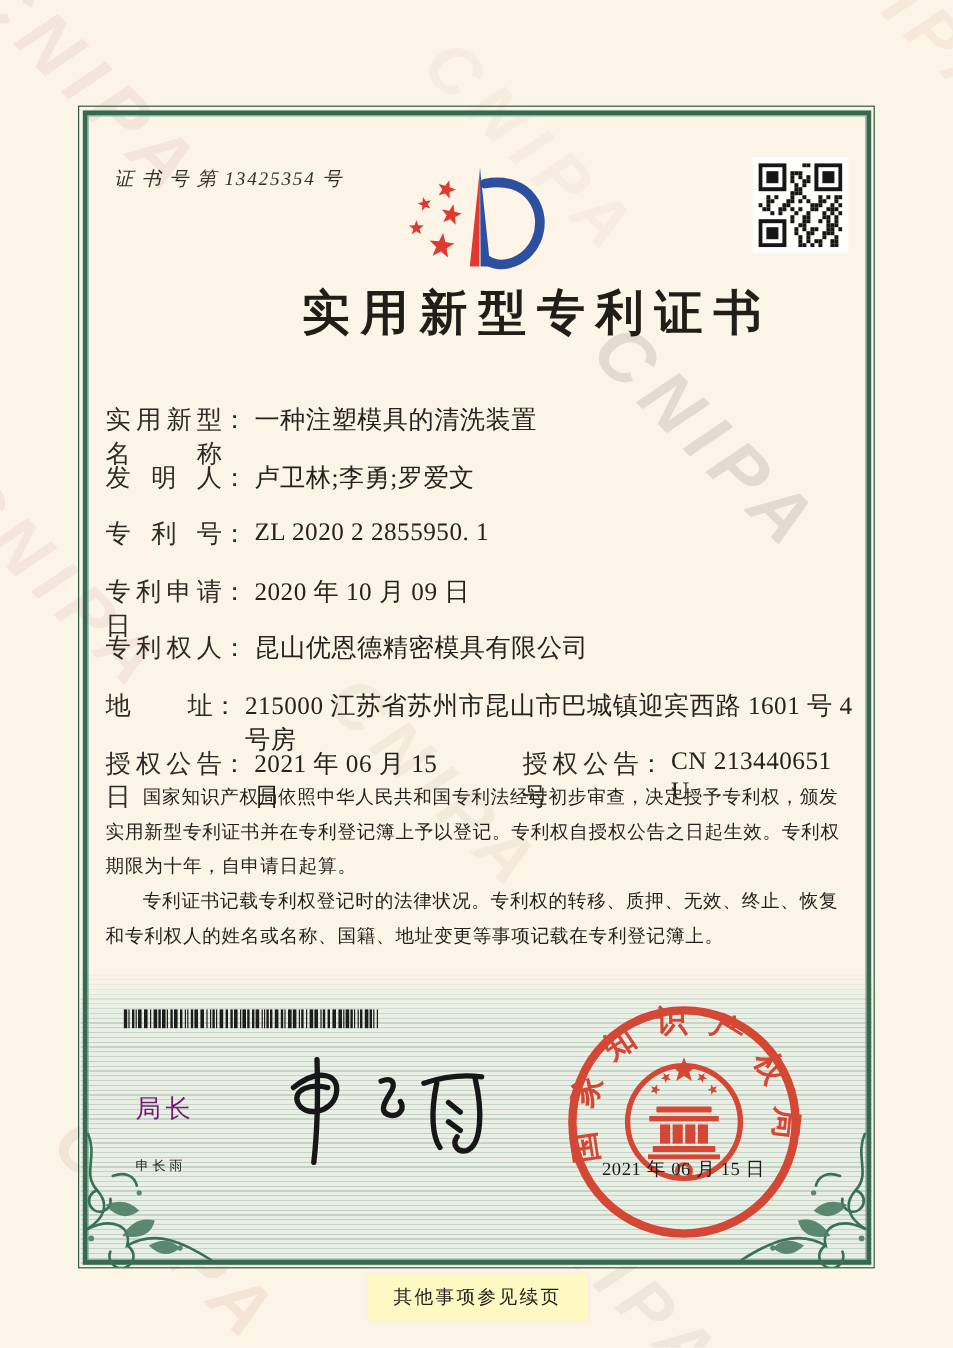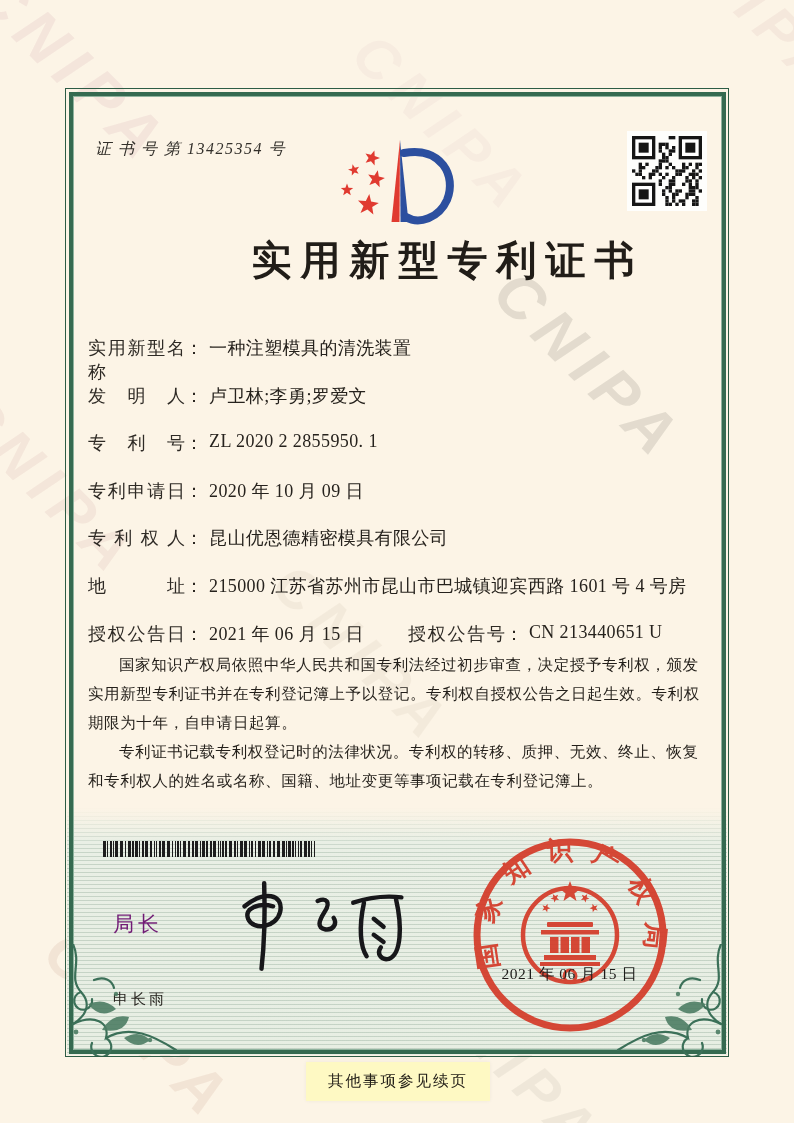--- a/index.html
+++ b/index.html
@@ -23,36 +23,36 @@
   #cert-border .inner{position:absolute;inset:2.5px;border:4px solid #356a50;
         box-shadow:inset 0 0 0 1px #8fb39e;}
   .content{z-index:5;}
   
   #cert-no{left:95px;top:139px;font-size:16px;letter-spacing:1.5px;color:#33302b;font-style:italic;}
   #title{left:65px;top:233px;width:765px;text-align:center;font-size:40px;font-weight:bold;
          letter-spacing:9px;color:#211d18;}
   #logo{left:325px;top:124px;}
   #qr-wrap{left:627px;top:131px;background:#fefefc;padding:5px;line-height:0;}
   
-  #fields{left:88px;top:336px;width:626px;font-size:18px;}
+  #fields{left:88px;top:336px;width:626px;font-size:21px;}
   .frow{height:47.6px;display:flex;align-items:flex-start;}
   .flabel{display:inline-block;width:97px;text-align:justify;text-align-last:justify;color:#2e2a25;}
   .fcolon{margin-right:6px;}
   .fvalue{letter-spacing:.4px;color:#26221d;}
   .fgroup{display:flex;}
   .fgroup.right{margin-left:44px;}
   
   #paras{left:88px;top:650px;width:622px;font-size:15.5px;line-height:29px;
          letter-spacing:.6px;color:#231f1a;}
   #paras p{margin:0;text-indent:2em;}
   
   #barcode-wrap{left:103px;top:841px;line-height:0;}
   
   #sig-role{left:113px;top:910px;font-size:21px;letter-spacing:4px;color:#701a75;}
-  #sig-name{left:113px;top:990px;font-size:15px;letter-spacing:3px;color:#26231e;}
+  #sig-name{left:113px;top:964px;font-size:11px;letter-spacing:3px;color:#26231e;}
   #sig-hand{left:203px;top:876px;}
   
   #seal{left:470px;top:835px;}
   #seal-date{left:487px;top:964px;width:165px;text-align:center;font-size:15.5px;
              color:#1d1c1a;letter-spacing:.5px;}
   
   #page-info{left:65px;top:1022px;width:664px;text-align:center;font-size:14.5px;
              letter-spacing:2px;color:#2a2archive622;}
   #cont-note{left:306px;top:1062px;background:#fef9c3;padding:9px 22px;font-size:15.5px;
              letter-spacing:2px;color:#242019;box-shadow:0 0 4px rgba(0,0,0,.05);}

